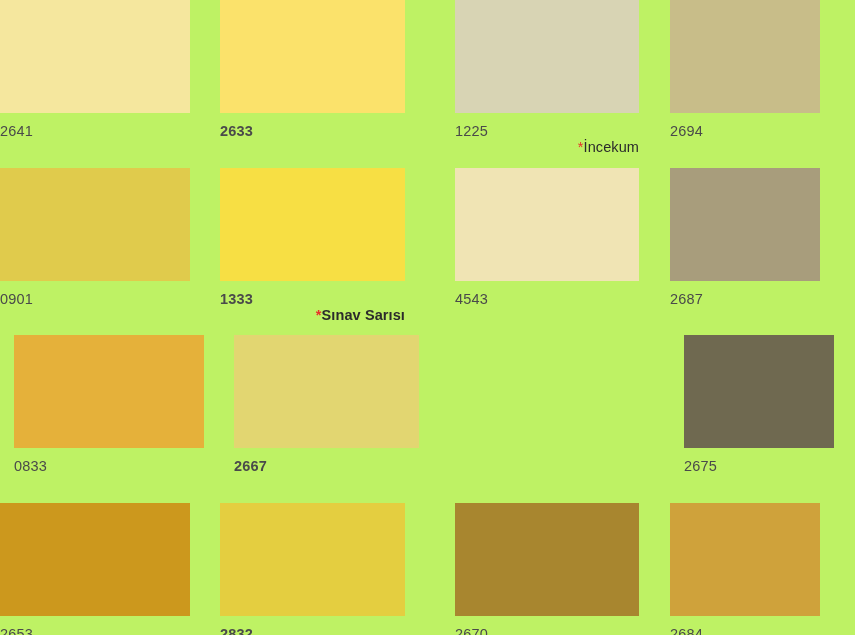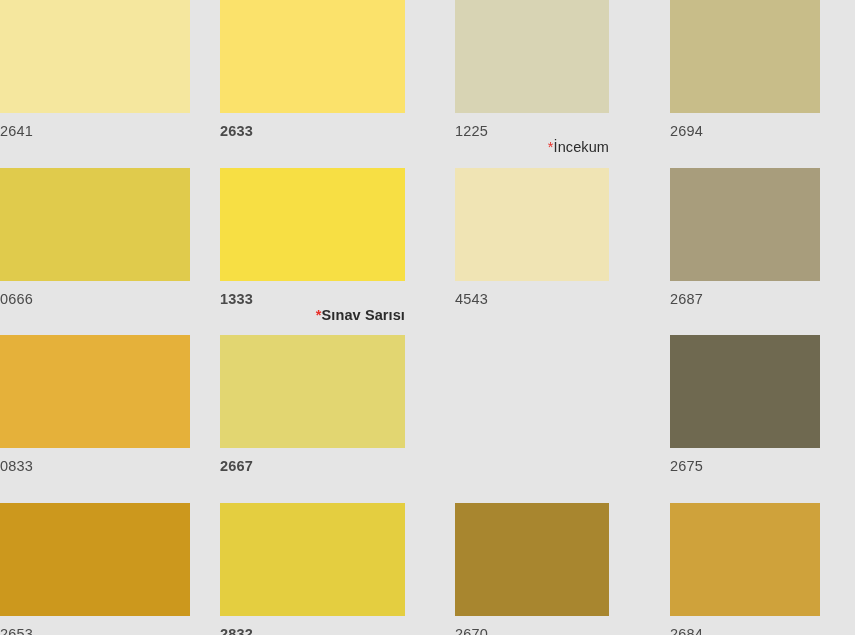--- a/index.html
+++ b/index.html
@@ -13,21 +13,21 @@
     height: 635px;
     overflow: hidden;
     font-family: "Liberation Sans", sans-serif;
     -webkit-font-smoothing: antialiased;
   }
 
   #swatch-grid {
     position: relative;
     width: 855px;
     height: 635px;
-    background: #e5e5e5;
+    background: #bef264;
   }
 
   .swatch-cell {
     position: absolute;
     box-sizing: border-box;
   }
 
   .swatch-chip {
     width: 100%;
     height: 113px;
@@ -64,27 +64,27 @@
 
   .swatch-name .star {
     color: #e8302a;
     font-size: 14.5px;
     vertical-align: baseline;
   }
 
   
   .col-1 { left: 0px;   width: 190px; }
   .col-2 { left: 220px; width: 185px; font-weight: bold; }
-  .col-3 { left: 455px; width: 154px; }
+  .col-3 { left: 455px; width: 184px; }
   .col-4 { left: 670px; width: 150px; }
 
   
   .row-1 { top: 0px; }
   .row-2 { top: 168px; }
-  .row-3 { top: 335px; }
+  .row-3 { top: 335px; margin-left: 14px; }
   .row-4 { top: 503px; }
 </style>
 </head>
 <body>
 
 <div id="swatch-grid">
     <div class="swatch-cell col-1 row-1">
       <div class="swatch-chip" style="background: rgb(245, 231, 158);"></div>
       <div class="swatch-caption">
         <span class="swatch-code">2641</span>
@@ -105,21 +105,21 @@
     </div>
     <div class="swatch-cell col-4 row-1">
       <div class="swatch-chip" style="background: rgb(200, 189, 137);"></div>
       <div class="swatch-caption">
         <span class="swatch-code">2694</span>
       </div>
     </div>
     <div class="swatch-cell col-1 row-2">
       <div class="swatch-chip" style="background: rgb(224, 203, 76);"></div>
       <div class="swatch-caption">
-        <span class="swatch-code">0666</span>
+        <span class="swatch-code">0901</span>
       </div>
     </div>
     <div class="swatch-cell col-2 row-2">
       <div class="swatch-chip" style="background: rgb(247, 223, 68);"></div>
       <div class="swatch-caption">
         <span class="swatch-code">1333</span>
         <span class="swatch-name"><span class="star">*</span><span>Sınav Sarısı</span></span>
       </div>
     </div>
     <div class="swatch-cell col-3 row-2">

